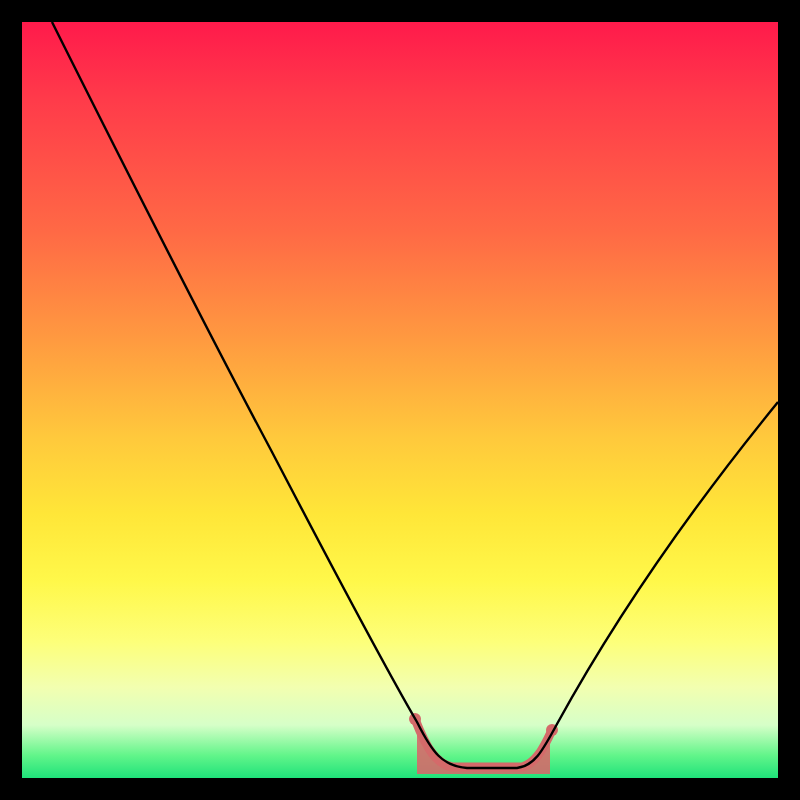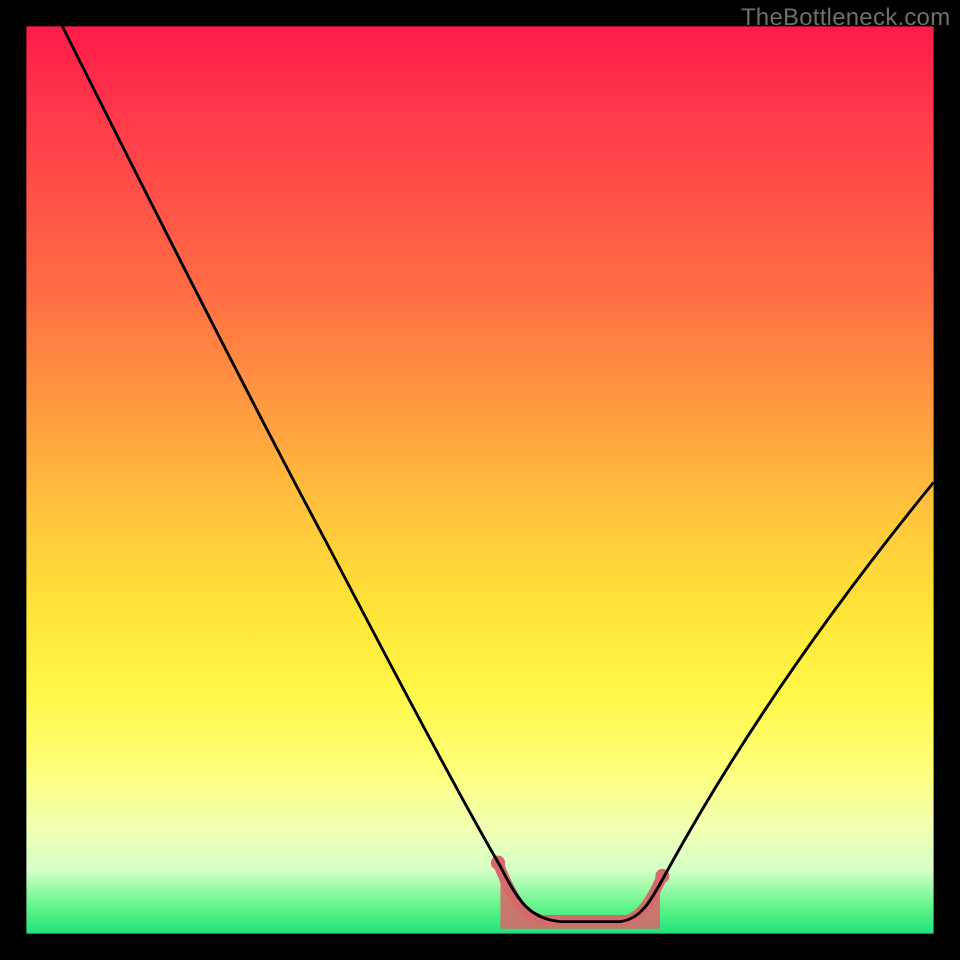--- a/index.html
+++ b/index.html
@@ -83,14 +83,13 @@
       <path d="M 30,0
                C 90,120 170,280 250,430
                C 310,545 360,640 395,700
                C 410,730 420,744 445,746
                L 495,746
                C 512,744 520,730 535,702
                C 580,620 650,510 756,380" fill="none" stroke="#000" stroke-width="2.4"></path>
     </svg>
   </div>
 
-  <div class="watermark">TheBottleneck.com</div>
 </div>
 
 </body></html>

